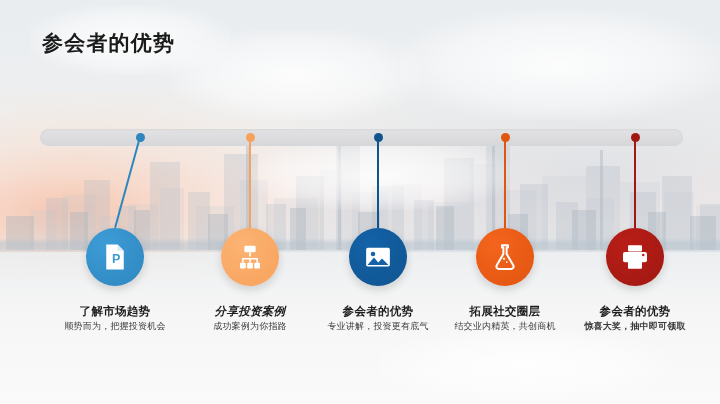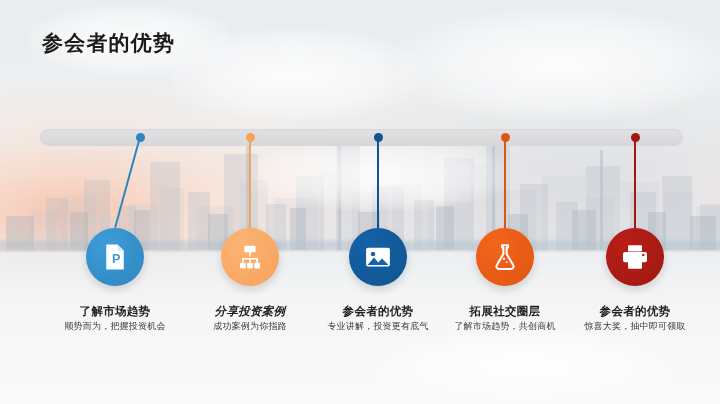--- a/index.html
+++ b/index.html
@@ -265,34 +265,34 @@
         <div class="bubble" style="left: 476px; top: 228px; background: radial-gradient(circle at 34% 28%, rgb(244, 100, 29) 0%, rgb(224, 85, 16) 100%);">
           <span>
             <svg width="30" height="30" viewBox="0 0 24 24" aria-hidden="true">
               <path d="M9.6 2.6h4.8v1.7h-1.1v5.2l5.3 9.1c.8 1.4-.2 3-1.8 3H7.2c-1.6 0-2.6-1.6-1.8-3l5.3-9.1V4.3H9.6z" fill="none" stroke="#fff" stroke-width="1.6" stroke-linejoin="round"></path>
               <circle cx="11.2" cy="13.4" r="0.9" fill="#fff"></circle>
               <circle cx="13.4" cy="16" r="0.7" fill="#fff"></circle>
             </svg>
           </span>
         </div>
         <div class="label" style="left: 435px; top: 304px; font-family: Liberation Serif, serif;">拓展社交圈层</div>
-        <div class="desc" style="left: 448px; top: 320px;">了解市场趋势，共创商机</div>
+        <div class="desc" style="left: 448px; top: 320px;">结交业内精英，共创商机</div>
       </div>
       <div class="item">
         <div class="stem" style="left: 634.2px; height: 91px; background: rgb(160, 24, 18); transform: rotate(0deg);"></div>
         <div class="node" style="left: 630.5px; background: rgb(160, 24, 18);"></div>
         <div class="bubble" style="left: 606px; top: 228px; background: radial-gradient(circle at 34% 28%, rgb(184, 30, 23) 0%, rgb(160, 24, 18) 100%);">
           <span>
             <svg width="30" height="30" viewBox="0 0 24 24" aria-hidden="true">
               <rect x="6.4" y="2.6" width="11.2" height="5" rx="0.8" fill="#fff"></rect>
               <rect x="2.4" y="8" width="19.2" height="8.2" rx="1.6" fill="#fff"></rect>
               <circle cx="18.6" cy="10.3" r="1" fill="#b81e17"></circle>
               <rect x="6.4" y="14.2" width="11.2" height="7.2" rx="0.8" fill="#fff"></rect>
               <rect x="7.6" y="15.2" width="8.8" height="5.4" rx="0.4" fill="#b81e17" opacity="0.0"></rect>
             </svg>
           </span>
         </div>
         <div class="label" style="left: 565px; top: 304px;">参会者的优势</div>
-        <div class="desc" style="left: 578px; top: 320px;">惊喜大奖，抽中即可领取</div>
+        <div class="desc" style="left: 578px; top: 320px; font-weight: bold;">惊喜大奖，抽中即可领取</div>
       </div>
     </div>
 
 </div>
 
 </body></html>

